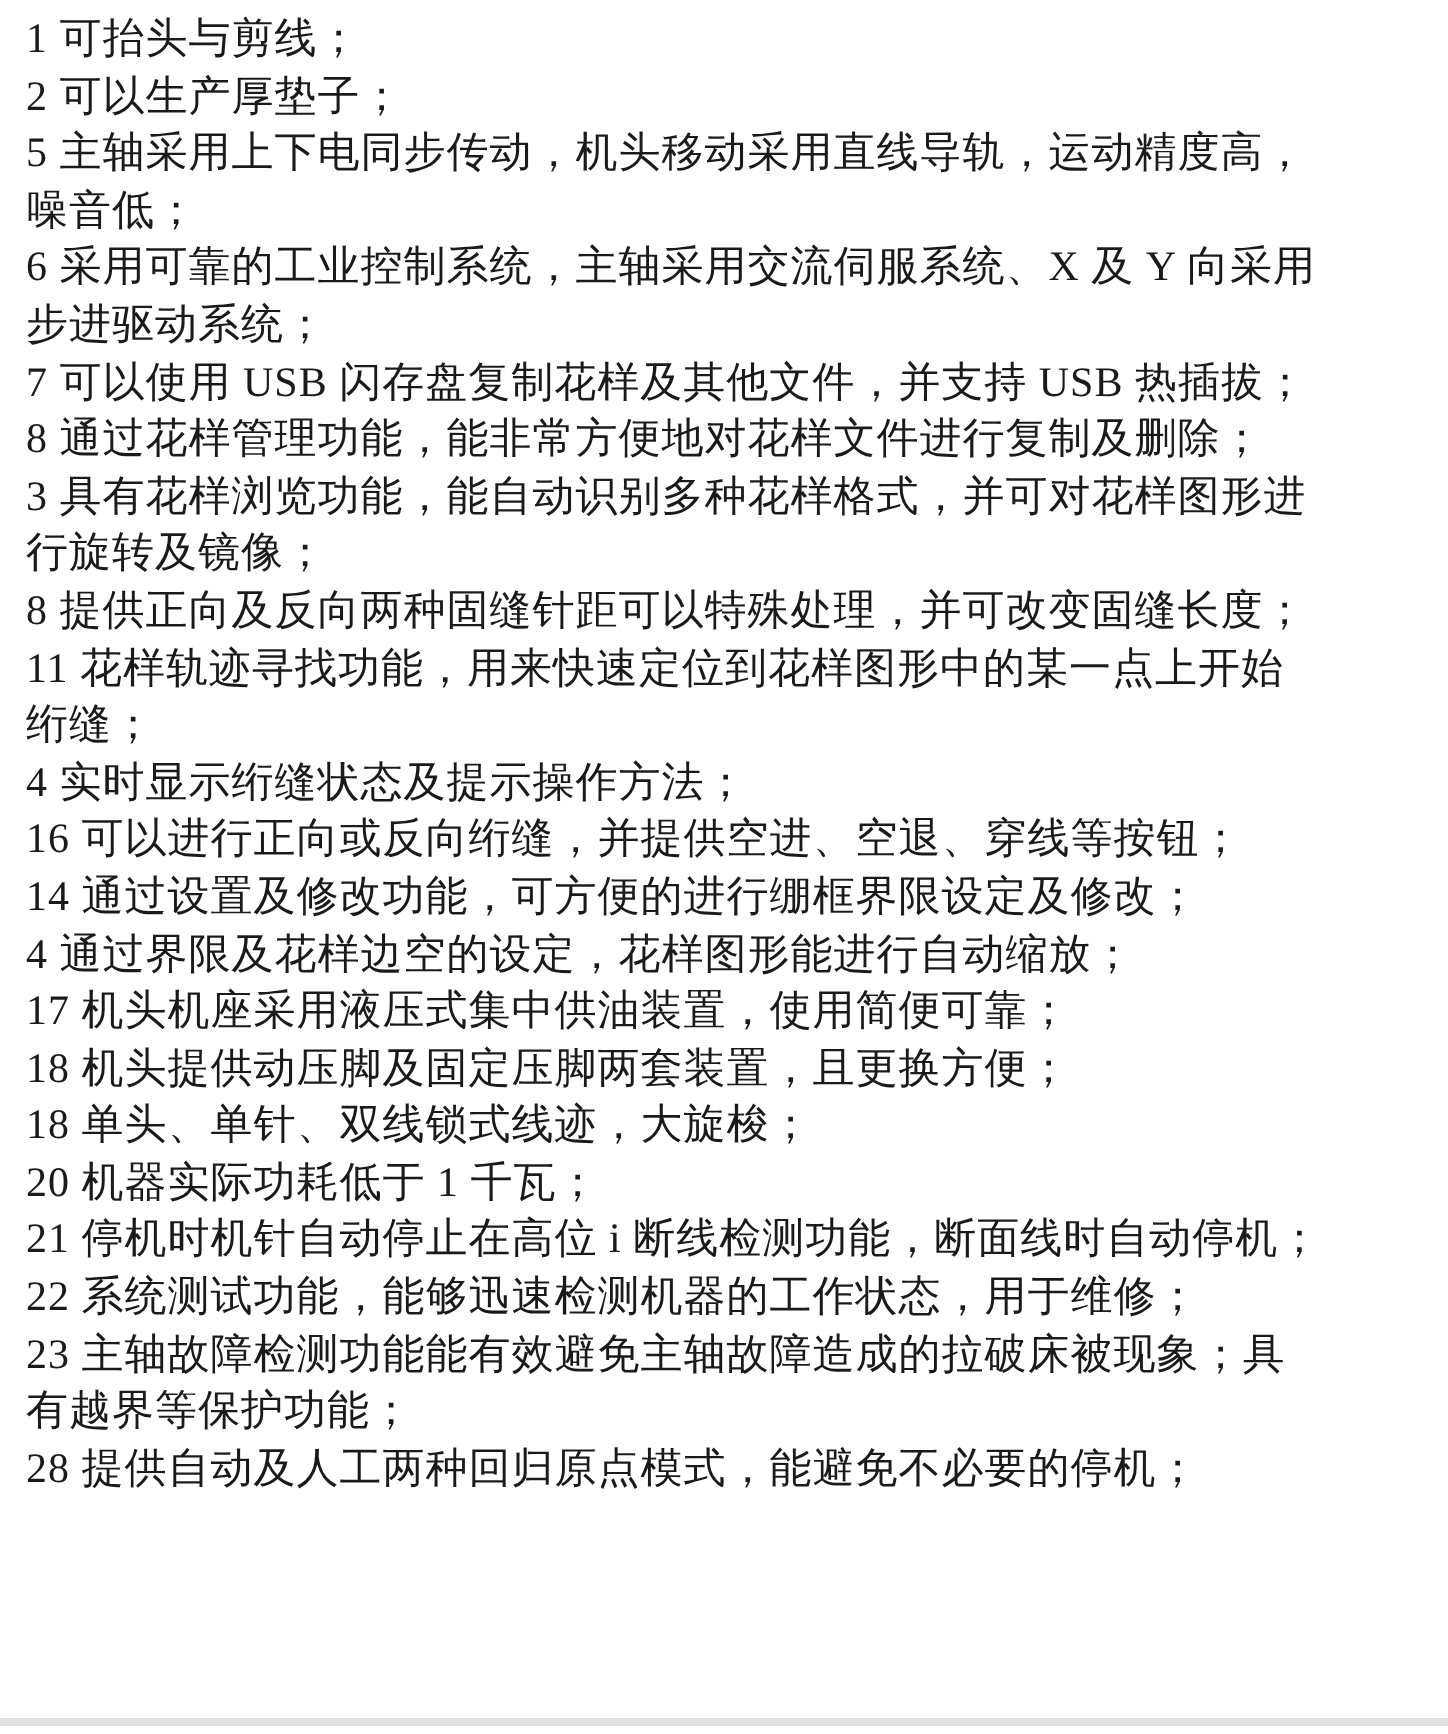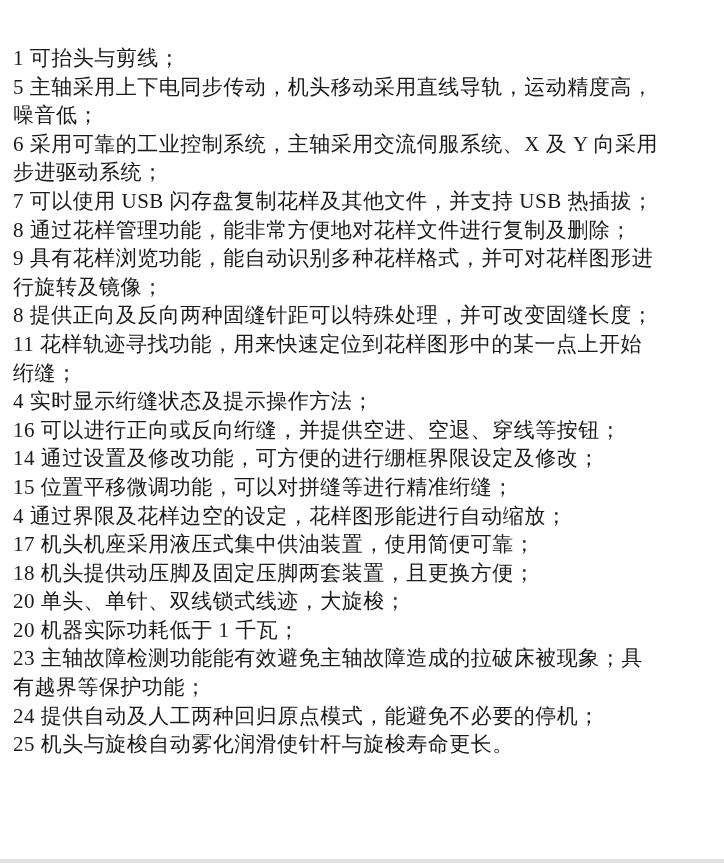--- a/index.html
+++ b/index.html
@@ -20,60 +20,60 @@
   }
   .page {
     box-sizing: border-box;
     width: 688px;
     padding: 5px 2px 0 13px;
     font-family: "Liberation Serif", "DejaVu Serif", serif;
     font-size: 21px;
     line-height: 28.6px;
     color: var(--text);
     letter-spacing: 0.5px;
-    margin-top: 39px;
   }
   .page p {
     margin: 0;
     white-space: pre-wrap;
     word-break: break-all;
   }
   .bottom-strip {
     position: absolute;
     left: 0;
     top: 859px;
     width: 724px;
     height: 4px;
     background: var(--bottom_strip);
   }
 </style>
 </head>
 <body>
 
 <div class="page">
   <p>1 可抬头与剪线；</p>
+  <p>2 可以生产厚垫子；</p>
   <p>5 主轴采用上下电同步传动，机头移动采用直线导轨，运动精度高，
 噪音低；</p>
   <p>6 采用可靠的工业控制系统，主轴采用交流伺服系统、X 及 Y 向采用
 步进驱动系统；</p>
   <p>7 可以使用 USB 闪存盘复制花样及其他文件，并支持 USB 热插拔；</p>
   <p>8 通过花样管理功能，能非常方便地对花样文件进行复制及删除；</p>
-  <p>9 具有花样浏览功能，能自动识别多种花样格式，并可对花样图形进
+  <p>3 具有花样浏览功能，能自动识别多种花样格式，并可对花样图形进
 行旋转及镜像；</p>
   <p>8 提供正向及反向两种固缝针距可以特殊处理，并可改变固缝长度；</p>
   <p>11 花样轨迹寻找功能，用来快速定位到花样图形中的某一点上开始
 绗缝；</p>
   <p>4 实时显示绗缝状态及提示操作方法；</p>
   <p>16 可以进行正向或反向绗缝，并提供空进、空退、穿线等按钮；</p>
   <p>14 通过设置及修改功能，可方便的进行绷框界限设定及修改；</p>
-  <p>15 位置平移微调功能，可以对拼缝等进行精准绗缝；</p>
   <p>4 通过界限及花样边空的设定，花样图形能进行自动缩放；</p>
   <p>17 机头机座采用液压式集中供油装置，使用简便可靠；</p>
   <p>18 机头提供动压脚及固定压脚两套装置，且更换方便；</p>
-  <p>20 单头、单针、双线锁式线迹，大旋梭；</p>
+  <p>18 单头、单针、双线锁式线迹，大旋梭；</p>
   <p>20 机器实际功耗低于 1 千瓦；</p>
+  <p>21 停机时机针自动停止在高位 i 断线检测功能，断面线时自动停机；</p>
+  <p>22 系统测试功能，能够迅速检测机器的工作状态，用于维修；</p>
   <p>23 主轴故障检测功能能有效避免主轴故障造成的拉破床被现象；具
 有越界等保护功能；</p>
-  <p>24 提供自动及人工两种回归原点模式，能避免不必要的停机；</p>
-  <p>25 机头与旋梭自动雾化润滑使针杆与旋梭寿命更长。</p>
+  <p>28 提供自动及人工两种回归原点模式，能避免不必要的停机；</p>
 </div>
 
 <div class="bottom-strip"></div>
 
 </body></html>

